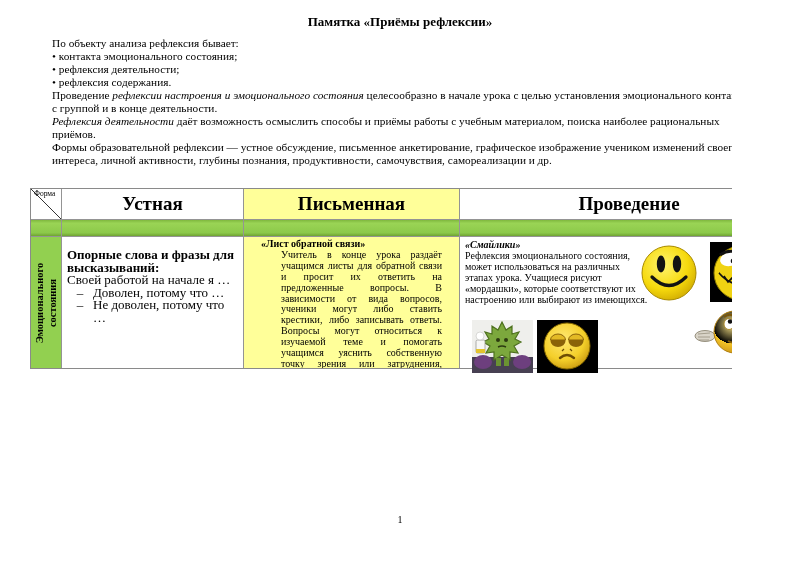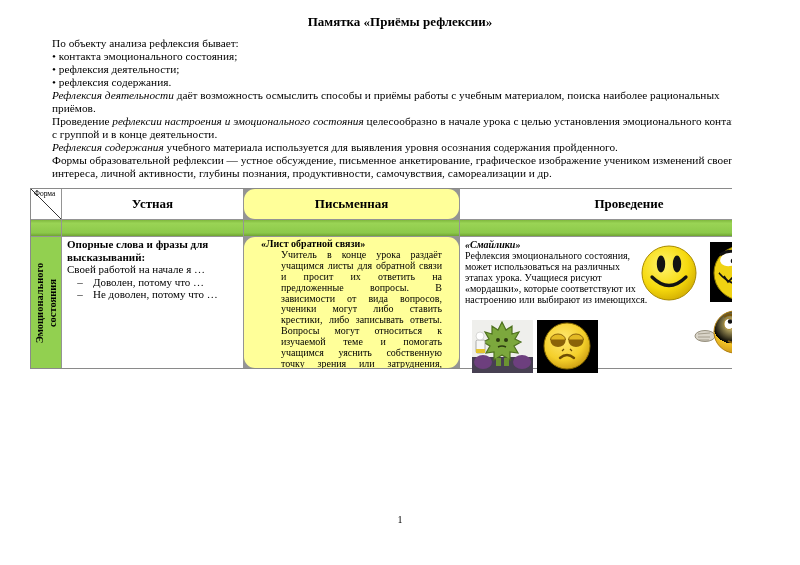--- a/index.html
+++ b/index.html
@@ -11,33 +11,33 @@
   .intro p{margin:0;}
   .intro .ital{font-style:italic;}
 
   
   .reflection-table{position:absolute;top:188px;left:30px;
       display:grid;grid-template-columns:30px 181px 215px 338px;
       grid-template-rows:30px 16px 131px;
       gap:1px;background:#949494;border:1px solid #8a8a8a;}
   .cell{background:#fff;position:relative;box-sizing:border-box;}
   .head{display:flex;align-items:center;justify-content:center;
-        font-weight:bold;font-size:13px;}
-  .yellow{background:#ffff99;border-radius:11px;}
+        font-weight:bold;font-size:19px;}
+  .yellow{background:#ffff99;}
   .green{background:#92d050;}
   .greenband{background:linear-gradient(#7fb83e,#9ad455 20%,#8cc94a 80%,#6fa332);}
   .corner{position:relative;overflow:hidden;text-align:center;}
   .corner-label{position:absolute;top:0px;left:3px;font-size:7.5px;}
   .corner svg{position:absolute;top:0;left:0;width:100%;height:100%;}
 
   .vlabel-wrap{position:absolute;left:50%;top:50%;width:131px;
       transform:translate(-50%,-50%) rotate(-90deg);
       text-align:center;font-weight:bold;font-size:10.5px;line-height:13px;}
 
-  .oral-cell{padding:1px 5px;font-size:11px;line-height:12.5px;overflow:hidden;}
+  .oral-cell{padding:12px 5px;font-size:13px;line-height:12.5px;overflow:hidden;}
   .oral-head{font-weight:bold;}
   .dash-row{display:flex;}
   .dash-row .marker{width:26px;text-align:center;flex:0 0 26px;}
 
   .written-cell{padding:2px 17px;font-size:10px;line-height:10.9px;overflow:hidden;}
   .written-head{font-weight:bold;}
   .written-body{text-align:justify;margin-left:20px;}
 
   .graphic-cell{overflow:visible;}
   .graphic-text{position:absolute;left:5px;top:2px;width:183px;
@@ -53,23 +53,22 @@
 
 <div class="page">
 
   <div class="title">Памятка «Приёмы рефлексии»</div>
 
   <div class="intro">
     <p>По объекту анализа рефлексия бывает:</p>
     <p>• контакта эмоционального состояния;</p>
     <p>• рефлексия деятельности;</p>
     <p>• рефлексия содержания.</p>
+    <p><span>Проведение </span><span class="ital">рефлексии настроения и эмоционального состояния</span><span> целесообразно в начале урока с целью установления эмоционального контакта с группой и в конце деятельности.</span></p>
     <p><span class="ital">Рефлексия деятельности</span><span> даёт возможность осмыслить способы и приёмы работы с учебным материалом, поиска наиболее рациональных приёмов.</span></p>
-    <p><span>Проведение </span><span class="ital">рефлексии настроения и эмоционального состояния</span><span> целесообразно в начале урока с целью установления эмоционального контакта с группой и в конце деятельности.</span></p>
-    <p><span class="ital">Рефлексия содержания</span><span> учебного материала используется для выявления уровня осознания содержания пройденного.</span></p>
     <p>Формы образовательной рефлексии — устное обсуждение, письменное анкетирование, графическое изображение учеником изменений своего интереса, личной активности, глубины познания, продуктивности, самочувствия, самореализации и др.</p>
   </div>
 
   <div class="reflection-table">
 
     <div class="cell corner">
       <svg viewBox="0 0 30 30" preserveAspectRatio="none">
         <line x1="0" y1="0" x2="30" y2="30" stroke="#333" stroke-width="1"></line>
       </svg>
       <span class="corner-label">Форма</span>

